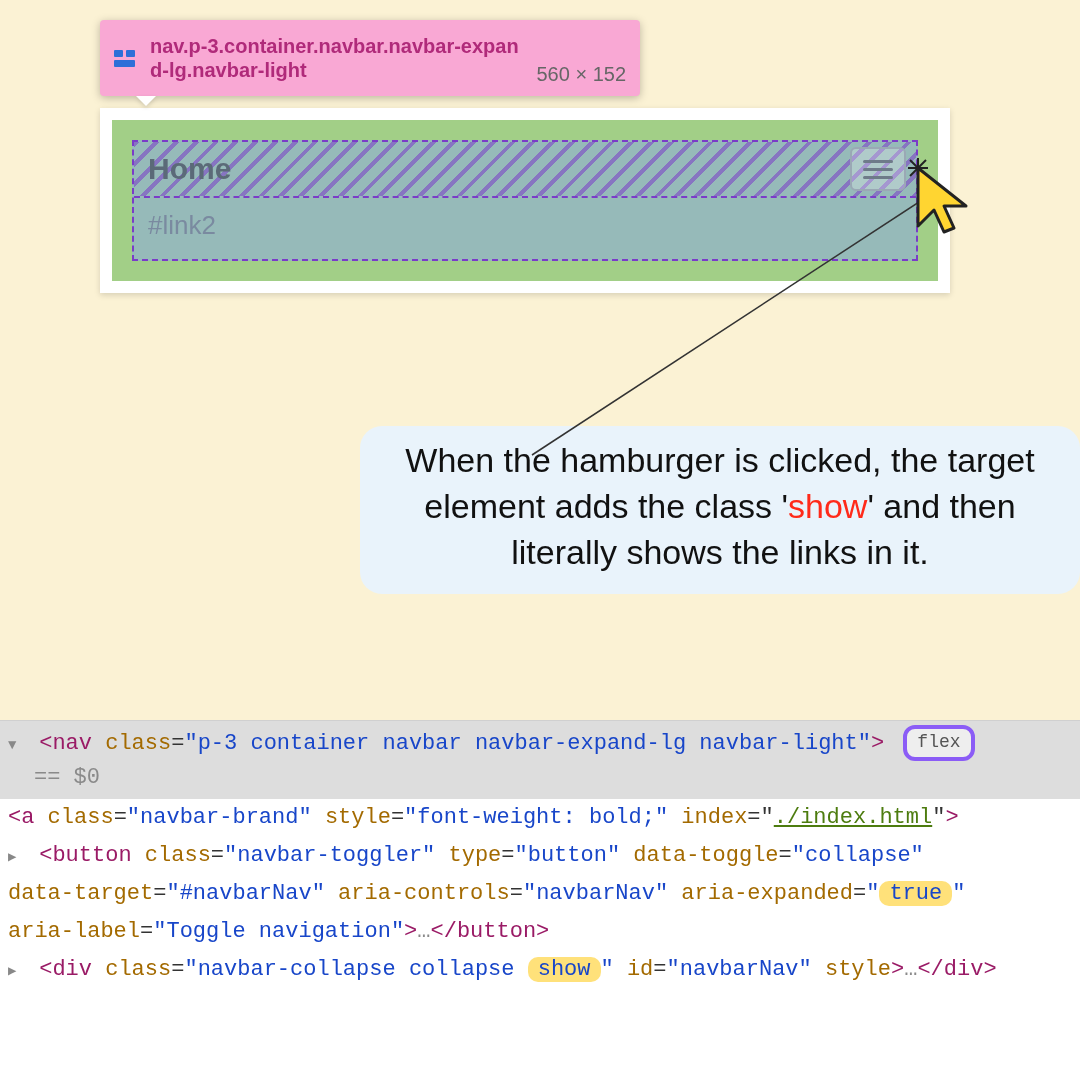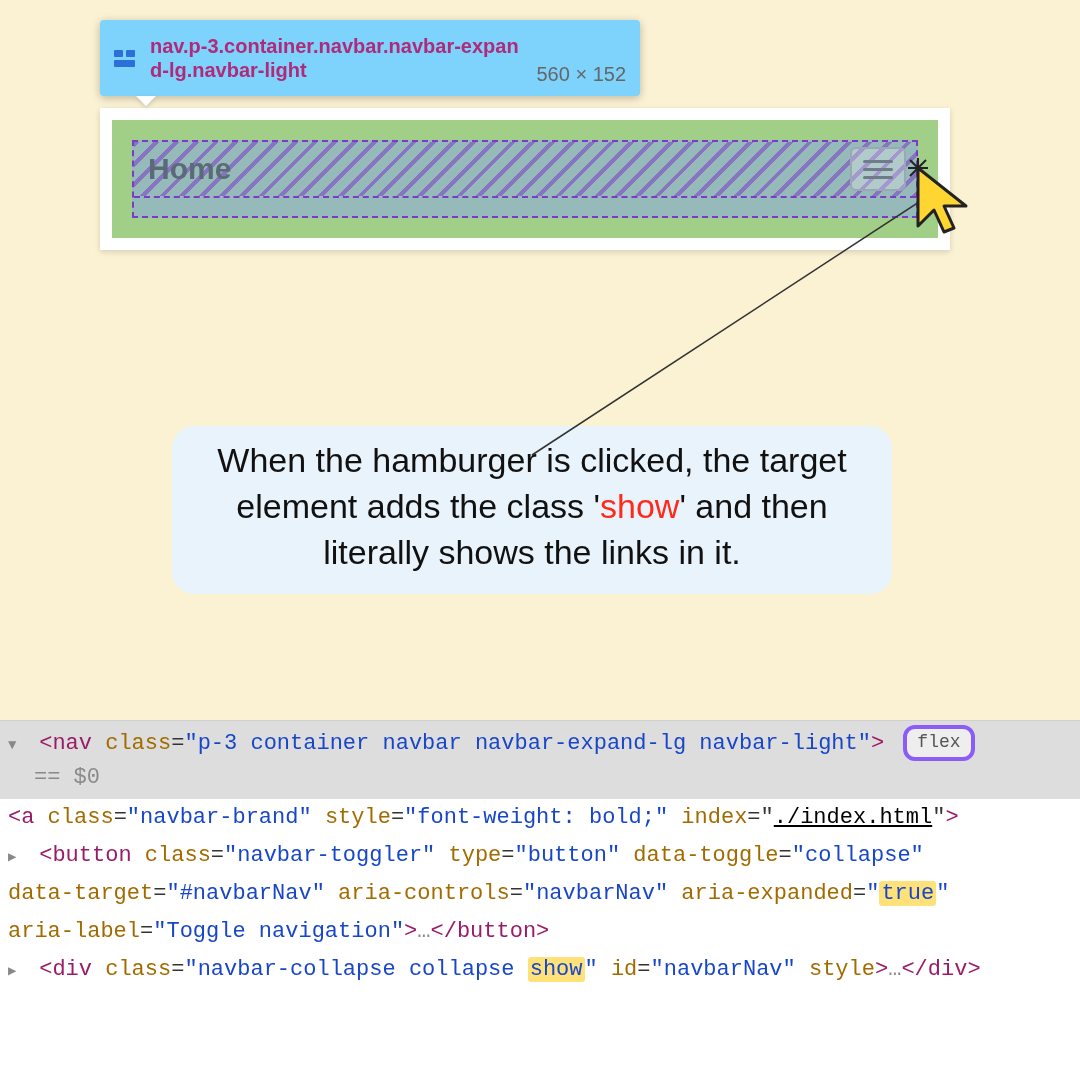--- a/index.html
+++ b/index.html
@@ -11,21 +11,21 @@
     position: relative;
     overflow: hidden;
   }
 
   
   .tooltip {
     position: absolute;
     top: 20px;
     left: 100px;
     width: 540px;
-    background: #7dd3fc;
+    background: #f9a8d4;
     border-radius: 4px;
     box-shadow: 0 2px 8px rgba(0,0,0,0.25);
     padding: 10px 14px 10px 14px;
     display: flex;
     align-items: center;
     gap: 12px;
     z-index: 30;
   }
   .tooltip .layout-icon {
     width: 24px; height: 24px;
@@ -128,23 +128,23 @@
   .cursor {
     position:absolute;
     top:156px; left:908px;
     z-index:40;
   }
 
   
   .explain {
     position:absolute;
     top:426px;
-    left:0; right:16px;
+    left:0; right:0;
     display:flex;
-    justify-content:center;
+    justify-content:flex-end;
   }
   .explain .bubble {
     background:#e9f3fb;
     border-radius:22px;
     padding:12px 28px 18px 28px;
     text-align:center;
     font-family: "Comic Sans MS", "Comic Sans", cursive, sans-serif;
     font-size:34px;
     line-height:1.35;
     color:#111;
@@ -181,39 +181,39 @@
   .devtools .plain-row {
     padding:2px 10px 2px 8px;
     display:block;
   }
   .caret { color:#888; display:inline-block; width:18px; }
   .caret.open::before { content:"▼"; font-size:14px; }
   .caret.closed::before { content:"▶"; font-size:14px; }
   .tag { color:#9a1b66; }
   .attr-name { color:#a36a00; }
   .attr-val { color:#1846c9; }
-  .attr-link { color:#000000; text-decoration: underline; }
+  .attr-link { color:#4d7c0f; text-decoration: underline; }
   .eq { color:#333; }
   .txt { color:#222; }
   .dim { color:#8a8a8a; }
   .pill {
     display:inline-block;
     background:#eee;
     border:4px solid #8b5cf6;
     border-radius:12px;
     padding:0 10px;
     font-size:18px;
     color:#555;
     vertical-align:middle;
     margin-left:6px;
   }
   .mark {
     background:#ffe17a;
-    border-radius:3px;
-    padding:0 2px;
+    border-radius:10px;
+    padding:0 10px;
   }
   .indent1 { padding-left:48px; }
   .indent0 { padding-left:26px; }
 </style>
 </head>
 <body>
 
 <div class="tooltip">
   <div class="layout-icon">
     <div class="row">
@@ -234,20 +234,21 @@
       <div class="row1">
         <div class="row1-hatch"></div>
         <div class="brand">Home</div>
         <div class="hamburger">
           <span></span>
             <span></span>
             <span></span>
         </div>
       </div>
       <div class="links">
+        <div class="lnk">#link2</div>
       </div>
     </div>
   </div>
 </div>
 
 <svg class="cursor" width="70" height="80" viewBox="0 0 70 80">
   <g stroke="#222" stroke-width="2">
     <line x1="10" y1="2" x2="10" y2="22"></line>
     <line x1="0" y1="12" x2="20" y2="12"></line>
     <line x1="2" y1="4" x2="18" y2="20"></line>

